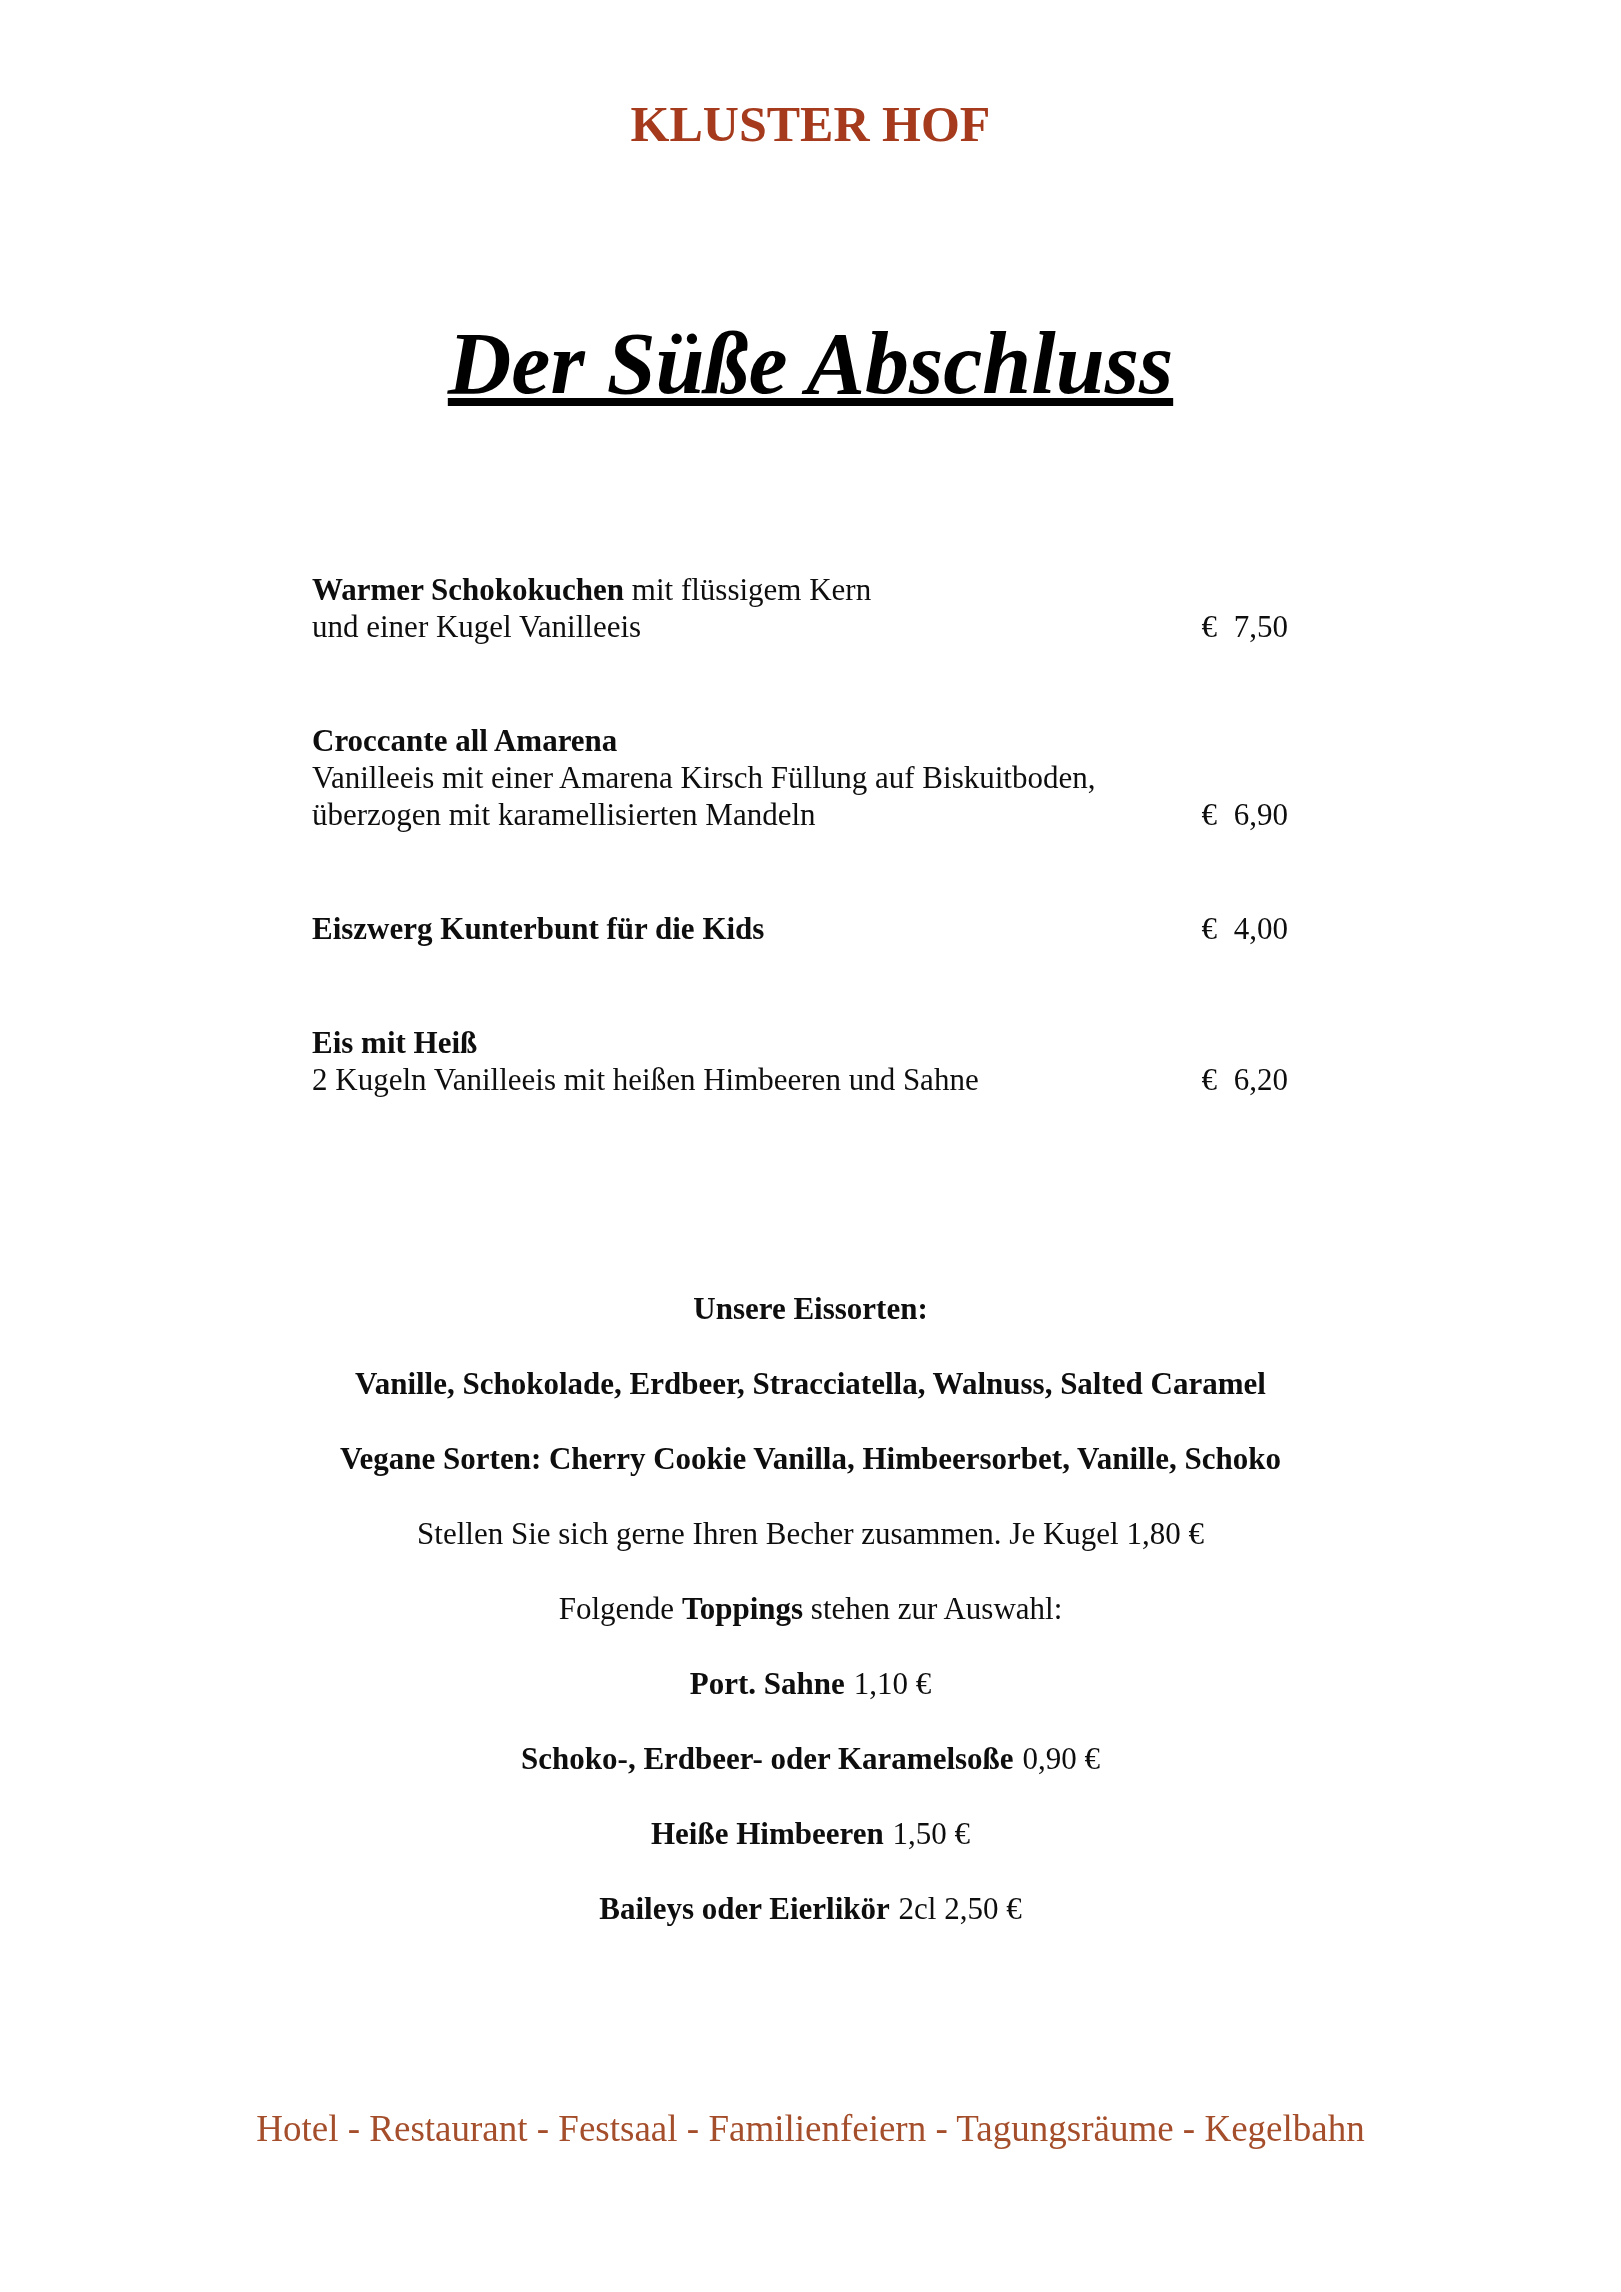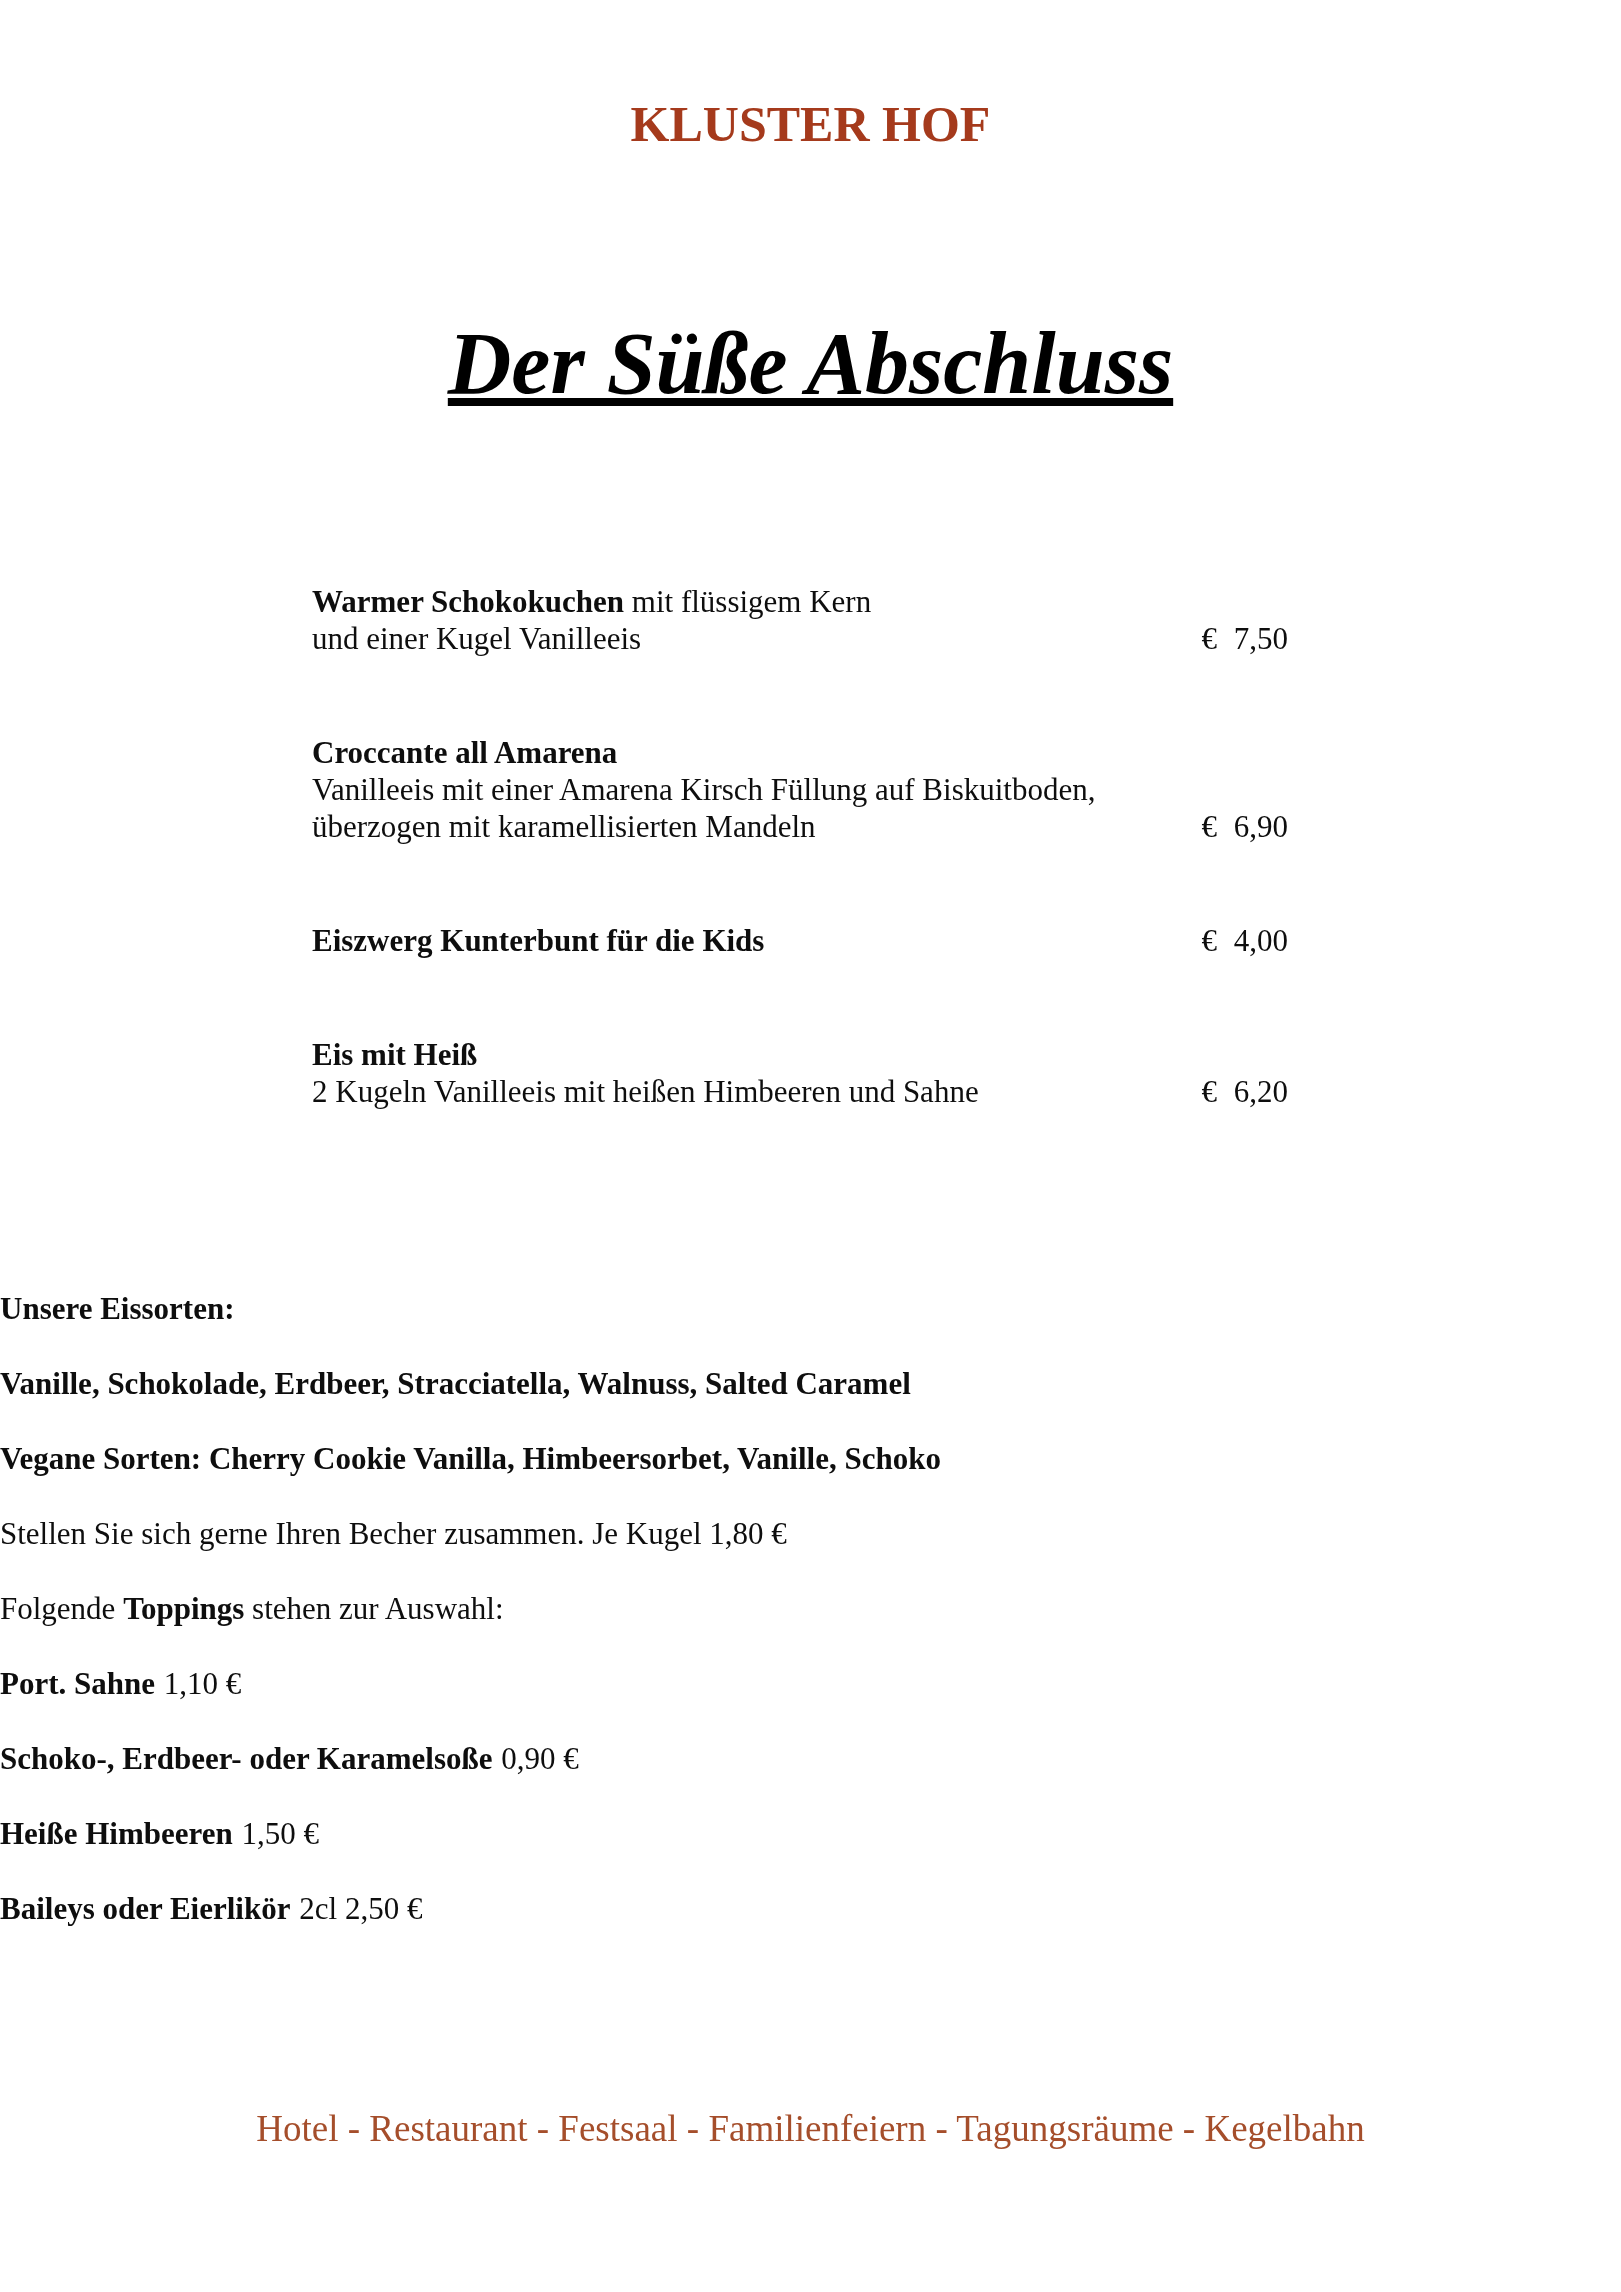--- a/index.html
+++ b/index.html
@@ -56,36 +56,35 @@
     left: 312px;
     width: 976px;
   }
   .menu-item {
     display: flex;
     justify-content: space-between;
     align-items: flex-end;
     margin-bottom: 77px;
     font-size: 31px;
     line-height: 37px;
-    margin-top: 12px;
   }
   .item-text { max-width: 843px; }
   .price {
     display: flex;
     gap: 16.7px;
     white-space: nowrap;
     flex: 0 0 auto;
   }
 
   .center-section {
     position: absolute;
     top: 1290px;
     left: 0;
     width: 100%;
-    text-align: left;
+    text-align: center;
   }
   .center-line {
     font-size: 31px;
     line-height: 37px;
     margin: 0 0 38px 0;
   }
   .topping-price { margin-left: 8.8px; }
 
   .footer {
     position: absolute;

